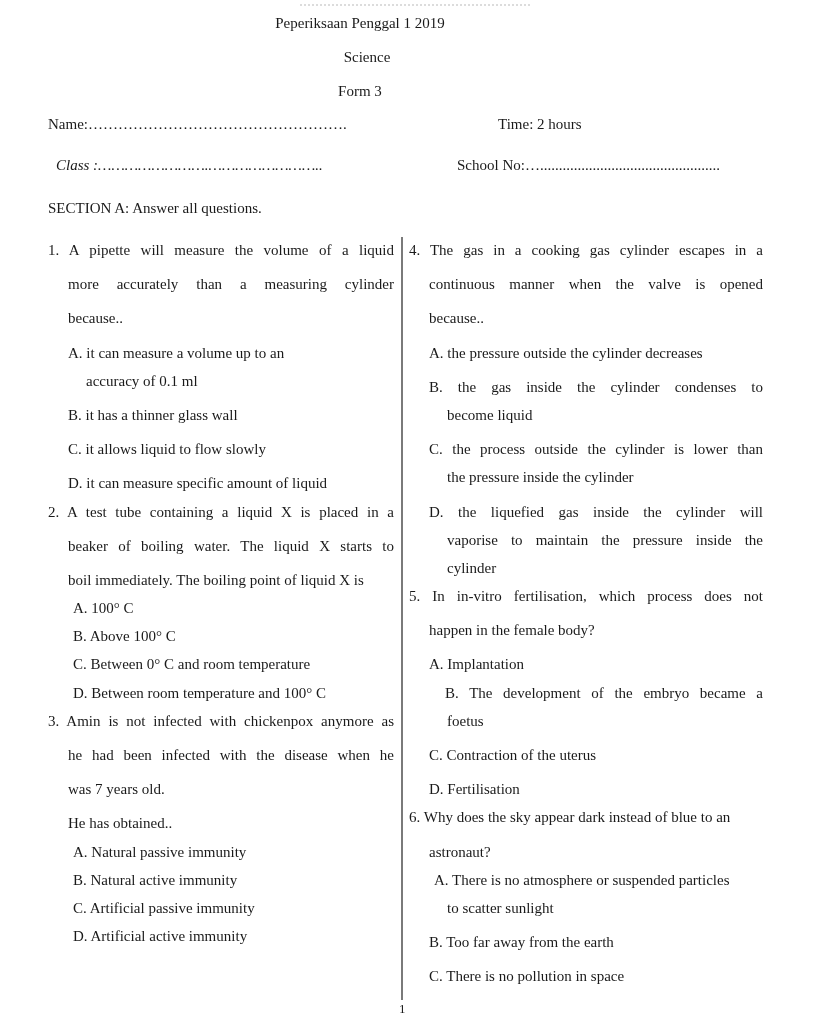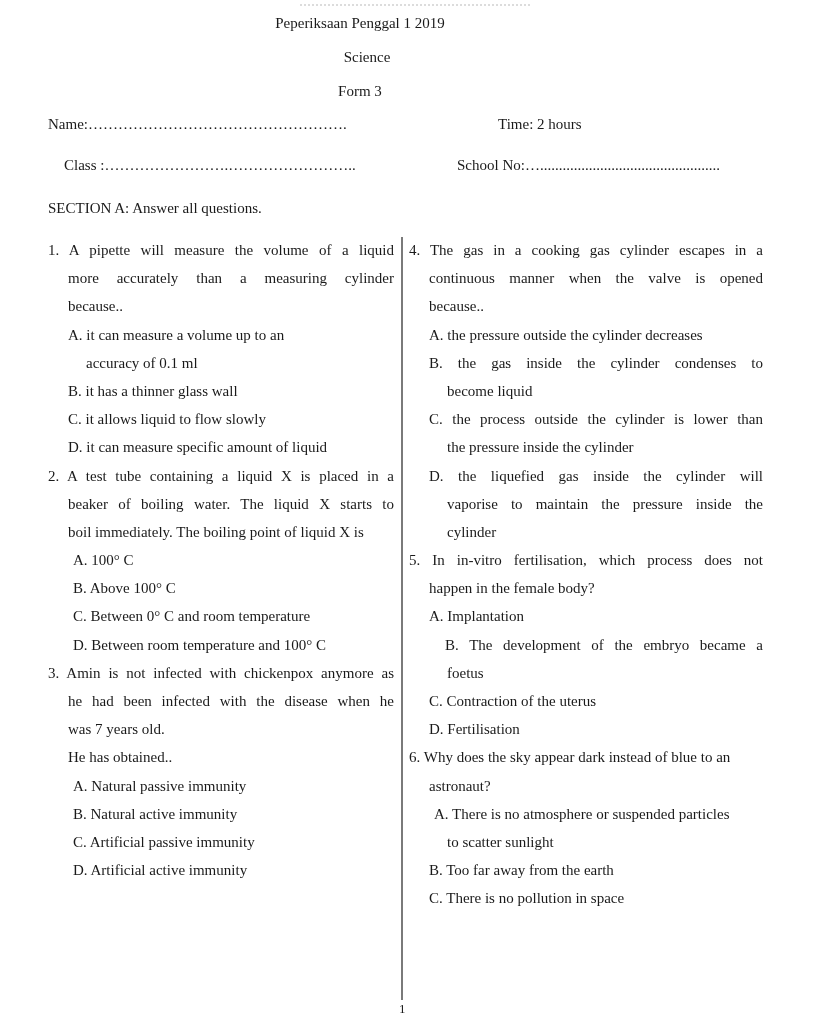--- a/index.html
+++ b/index.html
@@ -13,39 +13,39 @@
   .center { position: absolute; left: 0; width: 720px; text-align: center; }
   .h1 { top: 15px; }
   .h2 { top: 49px; padding-left: 7px; }
   .h3 { top: 83px; }
   .abs { position: absolute; white-space: nowrap; }
   .col { position: absolute; top: 236px; }
   .col-left { left: 48px; width: 346px; }
   .col-right { left: 409px; width: 354px; }
   .line { height: 28.2px; line-height: 28.2px; white-space: nowrap; font-family: Liberation Serif, serif; }
   .just { text-align: justify; text-align-last: justify; white-space: normal; overflow: hidden; }
-  .ind1 { padding-left: 20px; }
+  .ind1 { padding-left: 20px; margin-top: 6px; }
   .ind2 { padding-left: 38px; }
   .optA { padding-left: 25px; }
   .divider { position: absolute; left: 401px; top: 237px; width: 1.5px; height: 763px; background: #7a7a7a; }
   .pageno { position: absolute; left: 399px; top: 1001px; font-size: 13px; }
   .q { margin: 0; }
 </style>
 </head>
 <body>
 
 <div class="top-cut"></div>
 
 <div class="center h1">Peperiksaan Penggal 1 2019</div>
 <div class="center h2">Science</div>
 <div class="center h3">Form 3</div>
 
 <div class="abs" style="left:48px;top:116px;">Name:…………………………………………….</div>
 <div class="abs" style="left:454px;top:116px;margin-left:44px;">Time: 2 hours</div>
-<div class="abs" style="left:64px;top:157px;">Class :…………………….……………………..</div>
+<div class="abs" style="left:56px;top:157px;font-style:italic;">Class :…………………….……………………..</div>
 <div class="abs" style="left:457px;top:157px;">School No:…................................................</div>
 <div class="abs" style="left:48px;top:200px;">SECTION A: Answer all questions.</div>
 
 <div class="divider"></div>
 
 <div class="col col-left">
 
   <div class="q">
     <div class="line just">1. A pipette will measure the volume of a liquid</div>
     <div class="line just ind1">more accurately than a measuring cylinder</div>

